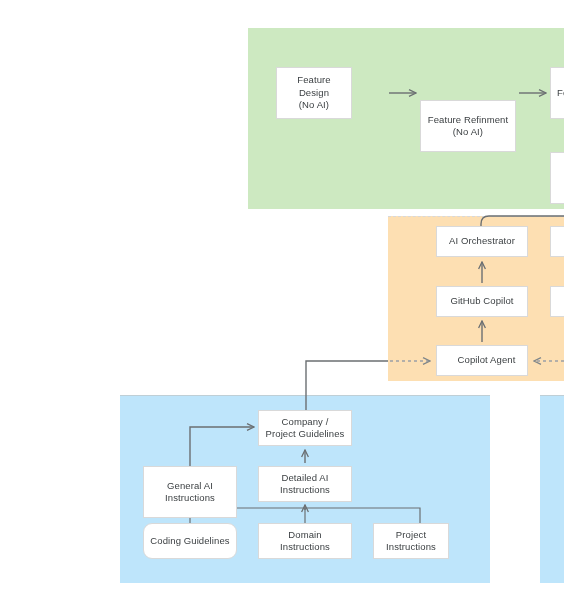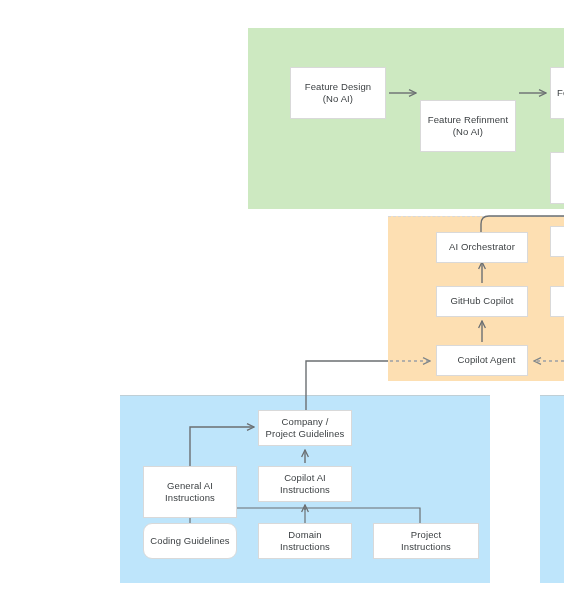--- a/index.html
+++ b/index.html
@@ -114,39 +114,39 @@
     <path class="edge" d="M190,466 L190,427 L254,427" marker-end="url(#ah)"></path>
 
     <line class="edge" x1="305" y1="463" x2="305" y2="450" marker-end="url(#ah)"></line>
 
     <path class="edge-thin" d="M190,523 L190,508 L305,508"></path>
     <path class="edge-thin" d="M420,523 L420,508 L305,508"></path>
     <line class="edge-thin" x1="305" y1="523" x2="305" y2="508"></line>
     <line class="edge" x1="305" y1="510" x2="305" y2="505" marker-end="url(#ah)"></line>
   </svg>
 
-  <div class="node" style="left:290px; top:67px; width:96px; height:52px;">
+  <div class="node" style="left:276px; top:67px; width:76px; height:52px;">
     <span>Feature Design
 (No AI)</span>
   </div>
 
   <div class="node" style="left:420px; top:67px; width:96px; height:52px;margin-top:33px;">
     <span>Feature Refinment
 (No AI)</span>
   </div>
 
   <div class="node" style="left:550px; top:67px; width:34px; height:52px; justify-content:flex-start; padding-left:6px;">
     <span>Fe</span>
   </div>
 
   <div class="node" style="left:550px; top:152px; width:34px; height:52px;">
     <span></span>
   </div>
 
-  <div class="node" style="left:436px; top:232px; width:92px; height:31px;">
+  <div class="node" style="left:436px; top:226px; width:92px; height:31px;">
     <span>AI Orchestrator</span>
   </div>
 
   <div class="node" style="left:550px; top:226px; width:34px; height:31px;">
     <span></span>
   </div>
 
   <div class="node" style="left:436px; top:286px; width:92px; height:31px;text-align:center;">
     <span>GitHub Copilot</span>
   </div>
@@ -163,31 +163,31 @@
     <span>Company /
 Project Guidelines</span>
   </div>
 
   <div class="node" style="left:143px; top:466px; width:94px; height:52px;">
     <span>General AI
 Instructions</span>
   </div>
 
   <div class="node" style="left:258px; top:466px; width:94px; height:36px;">
-    <span>Copilot AI
+    <span>Detailed AI
 Instructions</span>
   </div>
 
   <div class="node" style="left:143px; top:523px; width:94px; height:36px;border-radius:9px;">
     <span>Coding Guidelines</span>
   </div>
 
   <div class="node" style="left:258px; top:523px; width:94px; height:36px;align-items:center;">
     <span>Domain
 Instructions</span>
   </div>
 
-  <div class="node" style="left:373px; top:523px; width:106px; height:36px;">
+  <div class="node" style="left:373px; top:523px; width:76px; height:36px;">
     <span>Project
 Instructions</span>
   </div>
 
 </div>
 
 </body></html>

